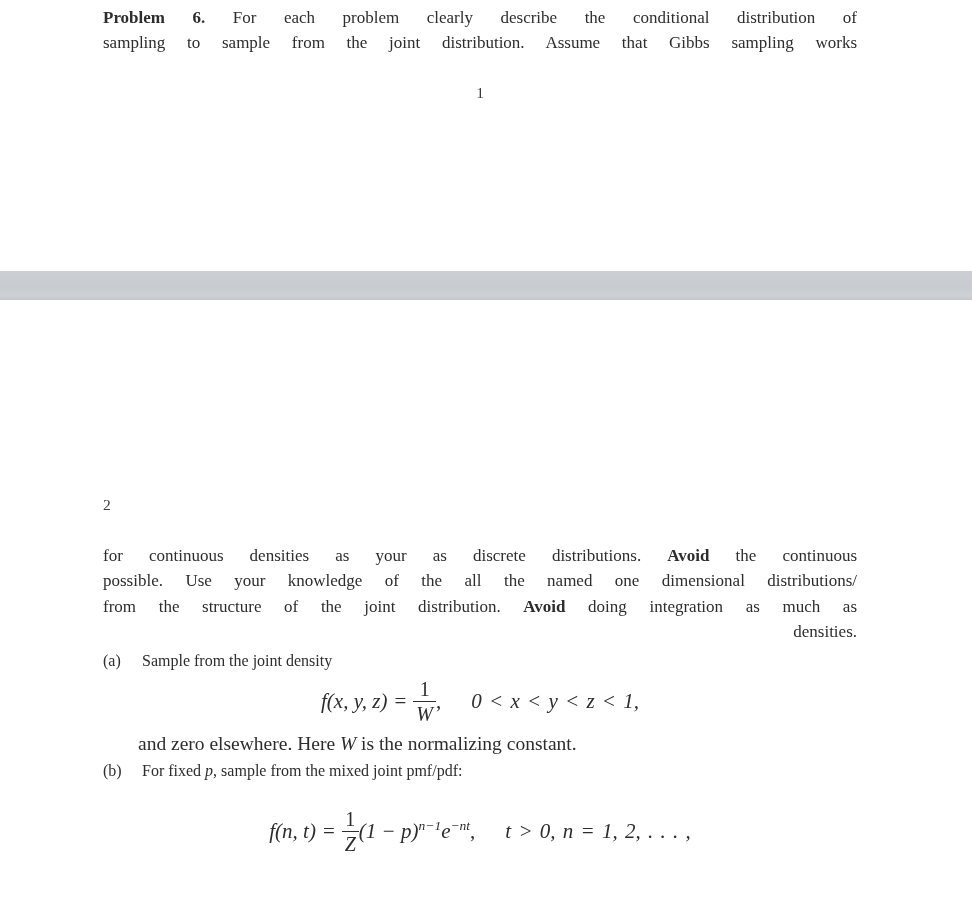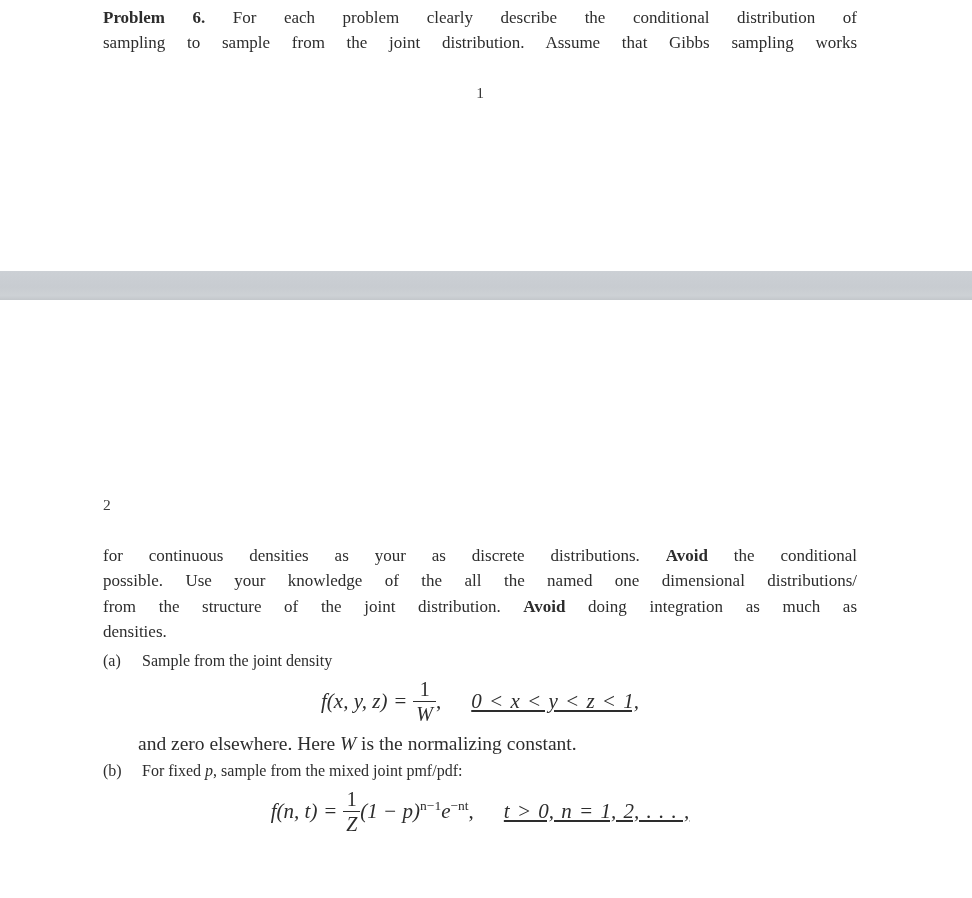--- a/index.html
+++ b/index.html
@@ -9,21 +9,21 @@
     font-family: "Liberation Serif", "DejaVu Serif", serif;
     color: #2d2d2d;
     overflow: hidden;
   }
   .screen { position: relative; width: 972px; height: 898px; background: #ffffff; }
 
   
   .col { position: absolute; left: 103px; width: 754px; }
   .col p { margin: 0; line-height: 25.4px; font-size: 17px; }
   .just { text-align: justify; text-align-last: justify; }
-  .lastline { text-align: left; }
+  .lastline { text-align: right; }
   b { font-weight: bold; }
   .v { font-style: italic; }
 
   .pageno { position: absolute; font-size: 15.5px; color: #3a3a3a; }
   .pageno-1 { left: 103px; top: 84px; width: 754px; text-align: center; }
   .pageno-2 { left: 103px; top: 496px; }
 
   .separator {
     position: absolute; left: 0; top: 271px; width: 972px; height: 29px;
     background: linear-gradient(180deg, #ccd0d5 0%, #c8ccd1 55%, #cdd1d5 85%, #c3c7cb 100%);
@@ -37,41 +37,41 @@
   .formula {
     position: absolute; left: 103px; width: 754px; height: 58px;
     display: flex; align-items: center; justify-content: center;
     font-size: 21px;
   }
   .mi { font-style: italic; }
   .mo { margin: 0 7px; }
   .frac { display: inline-flex; flex-direction: column; align-items: stretch; text-align: center; }
   .frac .num, .frac .den { font-size: 20px; line-height: 24px; padding: 0 3px; }
   .frac .den { border-top: 1.6px solid #2d2d2d; }
-  .formula sup { font-size: 13.5px; line-height: 0; }
-  .cond { margin-left: 30px; font-style: italic; word-spacing: 2px; text-decoration: underline; }
+  .formula sup { font-size: 13.5px; line-height: 0; font-style: italic; }
+  .cond { margin-left: 30px; font-style: italic; word-spacing: 2px; }
   .mrow { white-space: nowrap; }
 </style>
 </head>
 <body>
 
 <div class="screen">
 
   <div class="col" style="top: 5px;">
     <p class="just"><b>Problem 6.</b> <span>For each problem clearly describe the conditional distribution of</span></p>
     <p class="just">sampling to sample from the joint distribution. Assume that Gibbs sampling works</p>
   </div>
   <div class="pageno pageno-1">1</div>
 
   <div class="separator"></div>
 
   <div class="pageno pageno-2">2</div>
 
   <div class="col" style="top: 543px;">
-    <p class="just"><span>for continuous densities as your as discrete distributions.</span> <b>Avoid</b> <span>the conditional</span></p>
+    <p class="just"><span>for continuous densities as your as discrete distributions.</span> <b>Avoid</b> <span>the continuous</span></p>
     <p class="just">possible. Use your knowledge of the all the named one dimensional distributions/</p>
     <p class="just"><span>from the structure of the joint distribution.</span> <b>Avoid</b> <span>doing integration as much as</span></p>
     <p class="lastline">densities.</p>
   </div>
 
   <div class="item" style="top: 648px;"><span class="lbl">(a)</span><span>Sample from the joint density</span></div>
 
   <div class="formula" style="top: 672px;">
     <span class="mrow"><span class="mi">f(x, y, z)</span><span class="mo">=</span></span>
     <span class="frac">
@@ -79,21 +79,21 @@
         <span class="den mi">W</span>
       </span>
     <span>,</span>
     <span class="cond">0 &lt; x &lt; y &lt; z &lt; 1,</span>
   </div>
 
   <div class="indent" style="left: 138px; top: 731px;"><span>and zero elsewhere. Here</span> <span class="v">W</span> <span>is the normalizing constant.</span></div>
 
   <div class="item" style="top: 758px; font-family: Liberation Serif, serif;"><span class="lbl">(b)</span><span><span>For fixed</span> <span class="v">p</span><span>, sample from the mixed joint pmf/pdf:</span></span></div>
 
-  <div class="formula" style="top: 782px;">
+  <div class="formula" style="top: 802px;">
     <span class="mrow"><span class="mi">f(n, t)</span><span class="mo">=</span></span>
     <span class="frac">
         <span class="num">1</span>
         <span class="den mi">Z</span>
       </span>
     <span class="mrow"><span class="mi">(1 − p)</span><sup>n−1</sup><span class="mi">e</span><sup>−nt</sup><span>,</span></span>
     <span class="cond">t &gt; 0,  n = 1, 2, . . . ,</span>
   </div>
 
 

